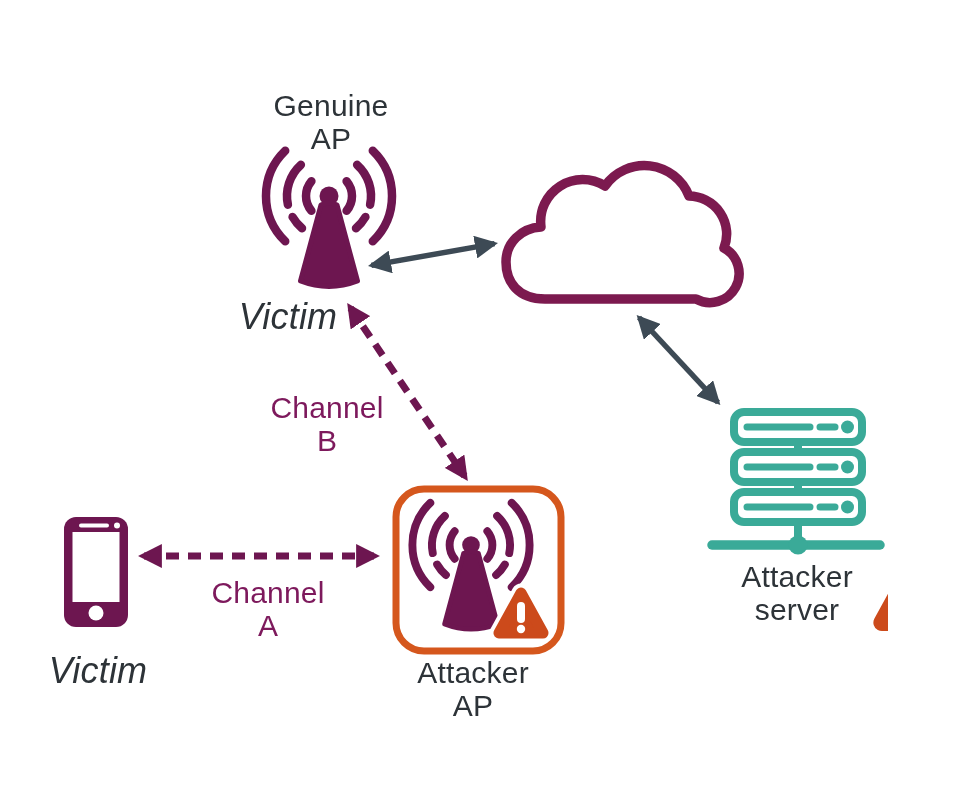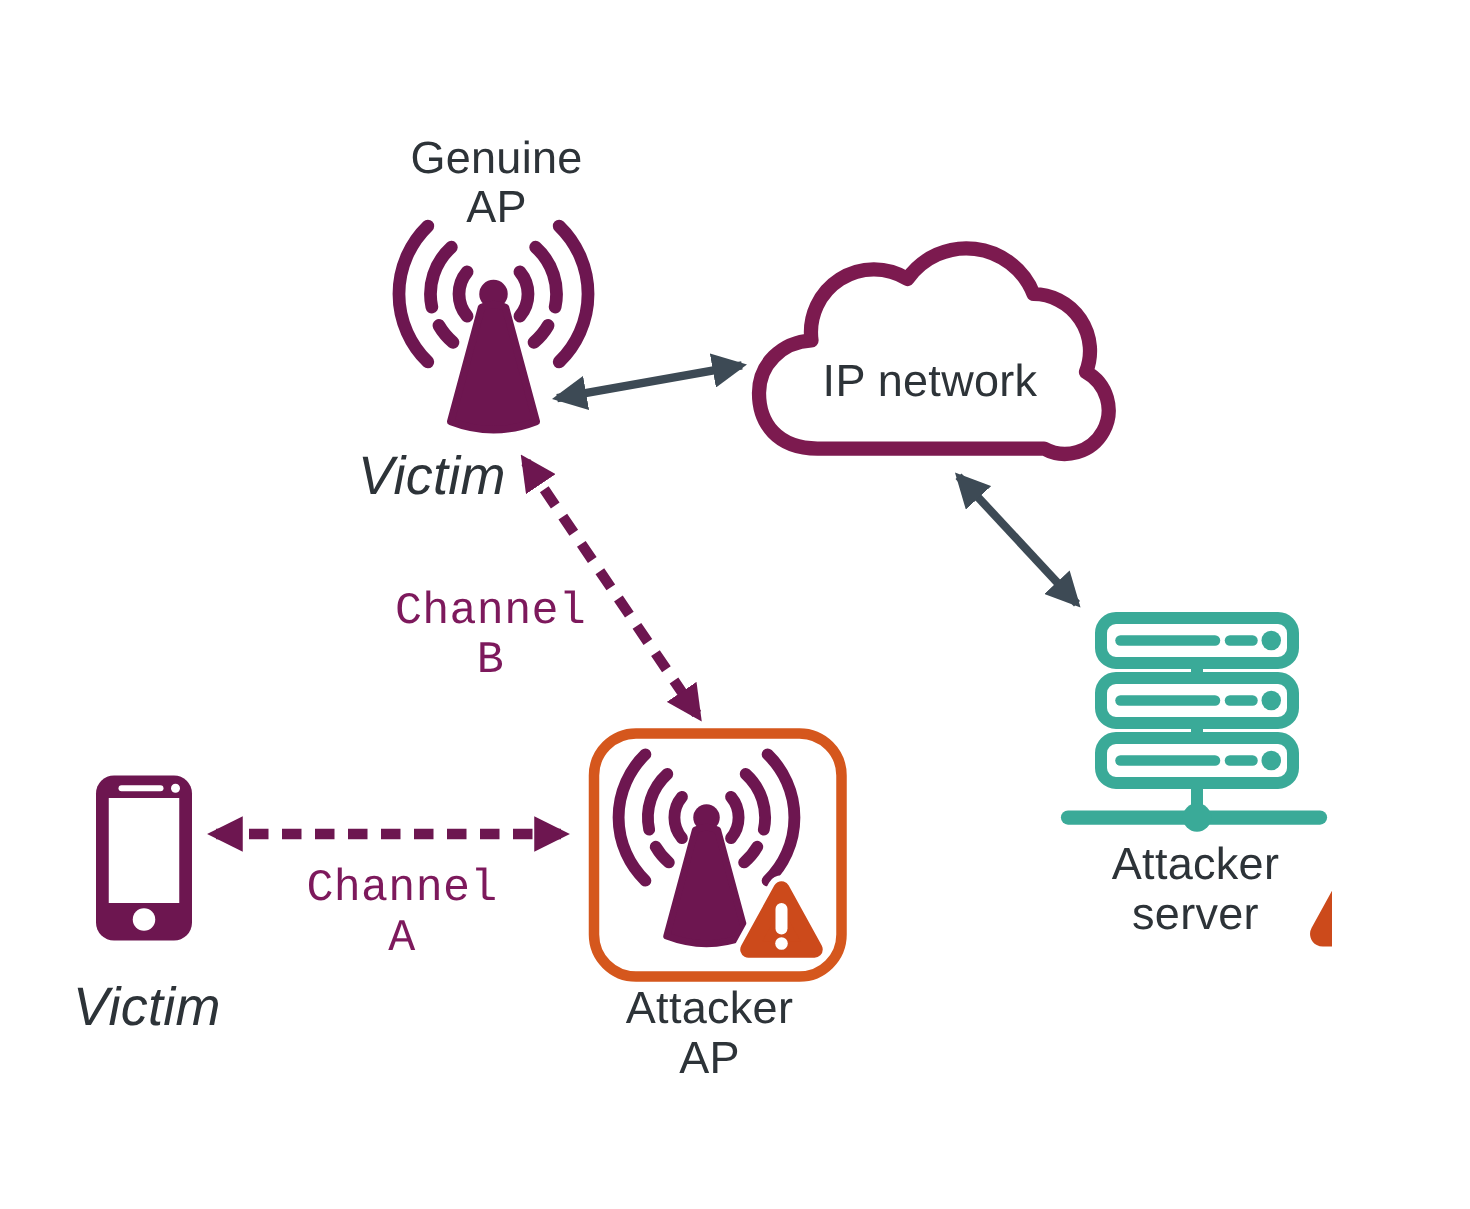--- a/index.html
+++ b/index.html
@@ -18,21 +18,21 @@
     position:relative;width:888px;height:806px;background:var(--background);
     overflow:hidden;font-family:"Liberation Sans",sans-serif;
   }
   #diagram-svg{position:absolute;left:0;top:0;}
   .label{
     position:absolute;transform:translateX(-50%);
     text-align:center;white-space:pre-line;line-height:1.09;
     color:var(--text-dark);font-size:30px;letter-spacing:.2px;
   }
   .victim{font-style:italic;font-size:36px;}
-  .channel{color:var(--channel-text);font-size:30px;font-family:Liberation Mono, monospace;}
+  .channel{color:var(--channel-text);font-size:30px;}
   
   .solid-link{stroke:var(--slate);stroke-width:5.5;fill:none;}
   
   .dashed-link{stroke:var(--maroon);stroke-width:7;stroke-dasharray:13 9;fill:none;}
 </style>
 </head>
 <body>
 
 <div id="stage">
 
@@ -123,21 +123,20 @@
     </g>
 
     <use href="#warn-tri" transform="translate(916,590) scale(1.55)"></use>
   </svg>
 
   <div class="label" style="left:331px;top:90px;">Genuine
 AP</div>
 
   <div class="label victim" style="left:288px;top:297px;">Victim</div>
 
-  <div class="label" style="left:620px;top:239px;">IP network</div>
 
   <div class="label channel" style="left:327px;top:392px;">Channel
 B</div>
 
   <div class="label channel" style="left:268px;top:577px;">Channel
 A</div>
 
   <div class="label" style="left:473px;top:657px;">Attacker
 AP</div>
 

